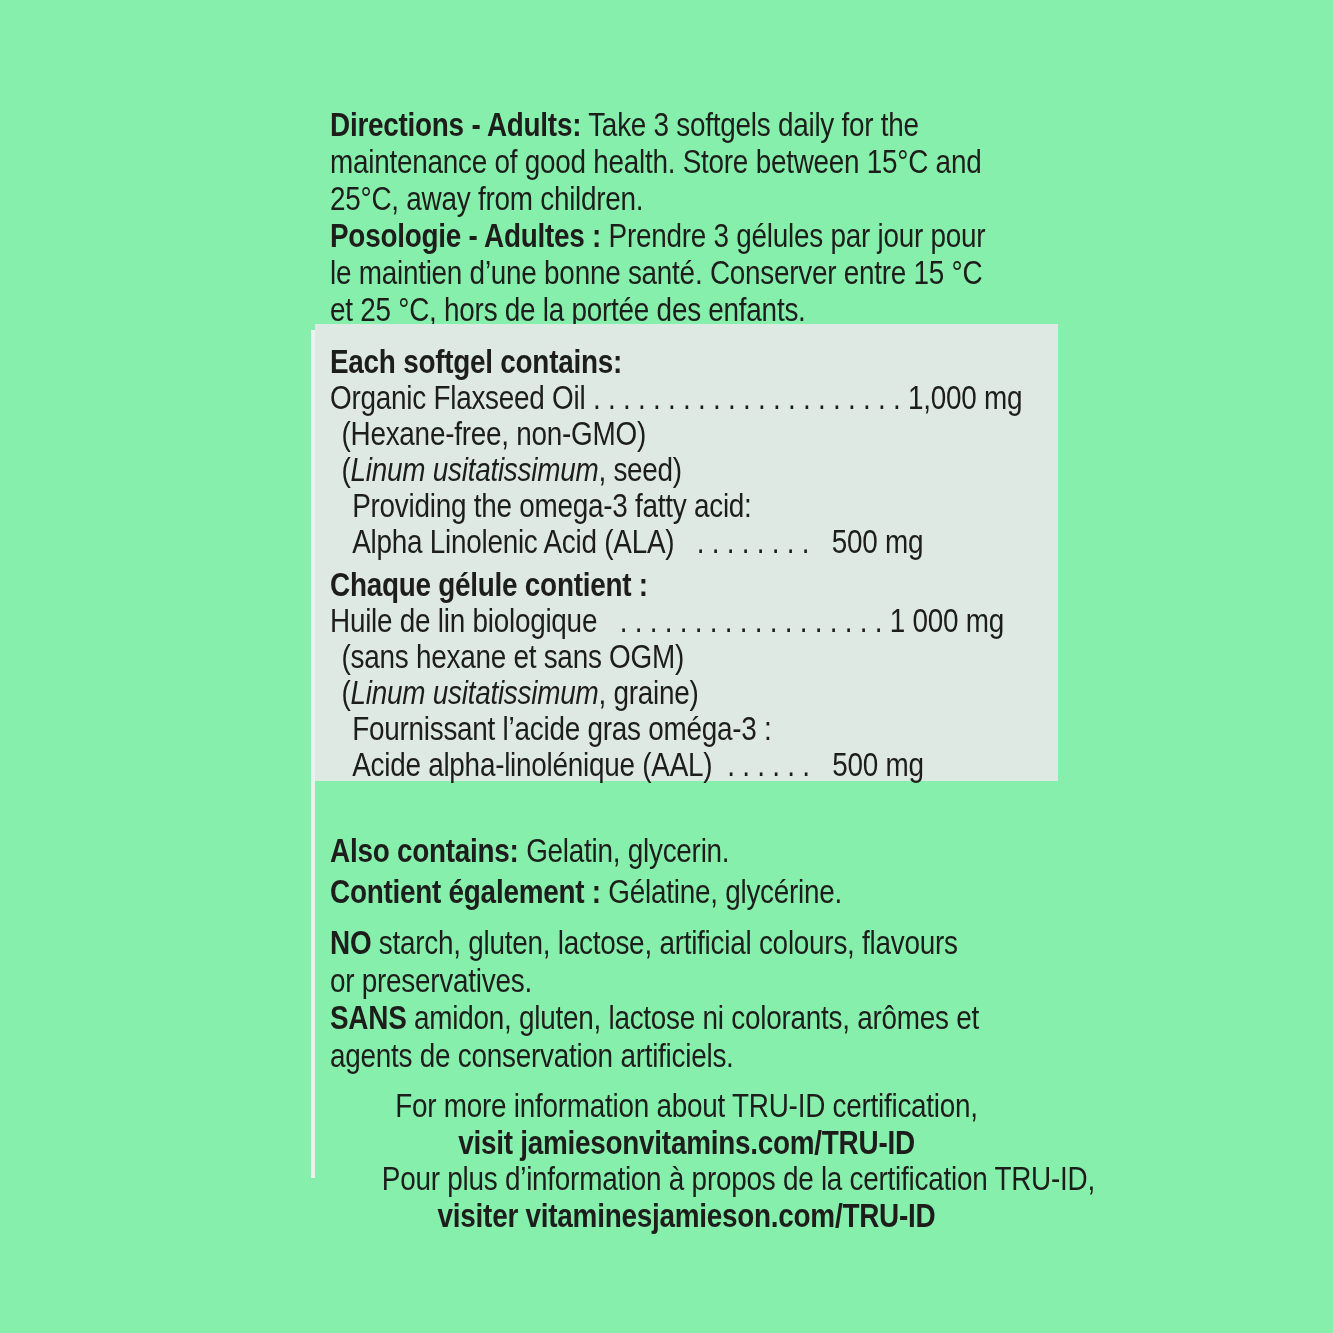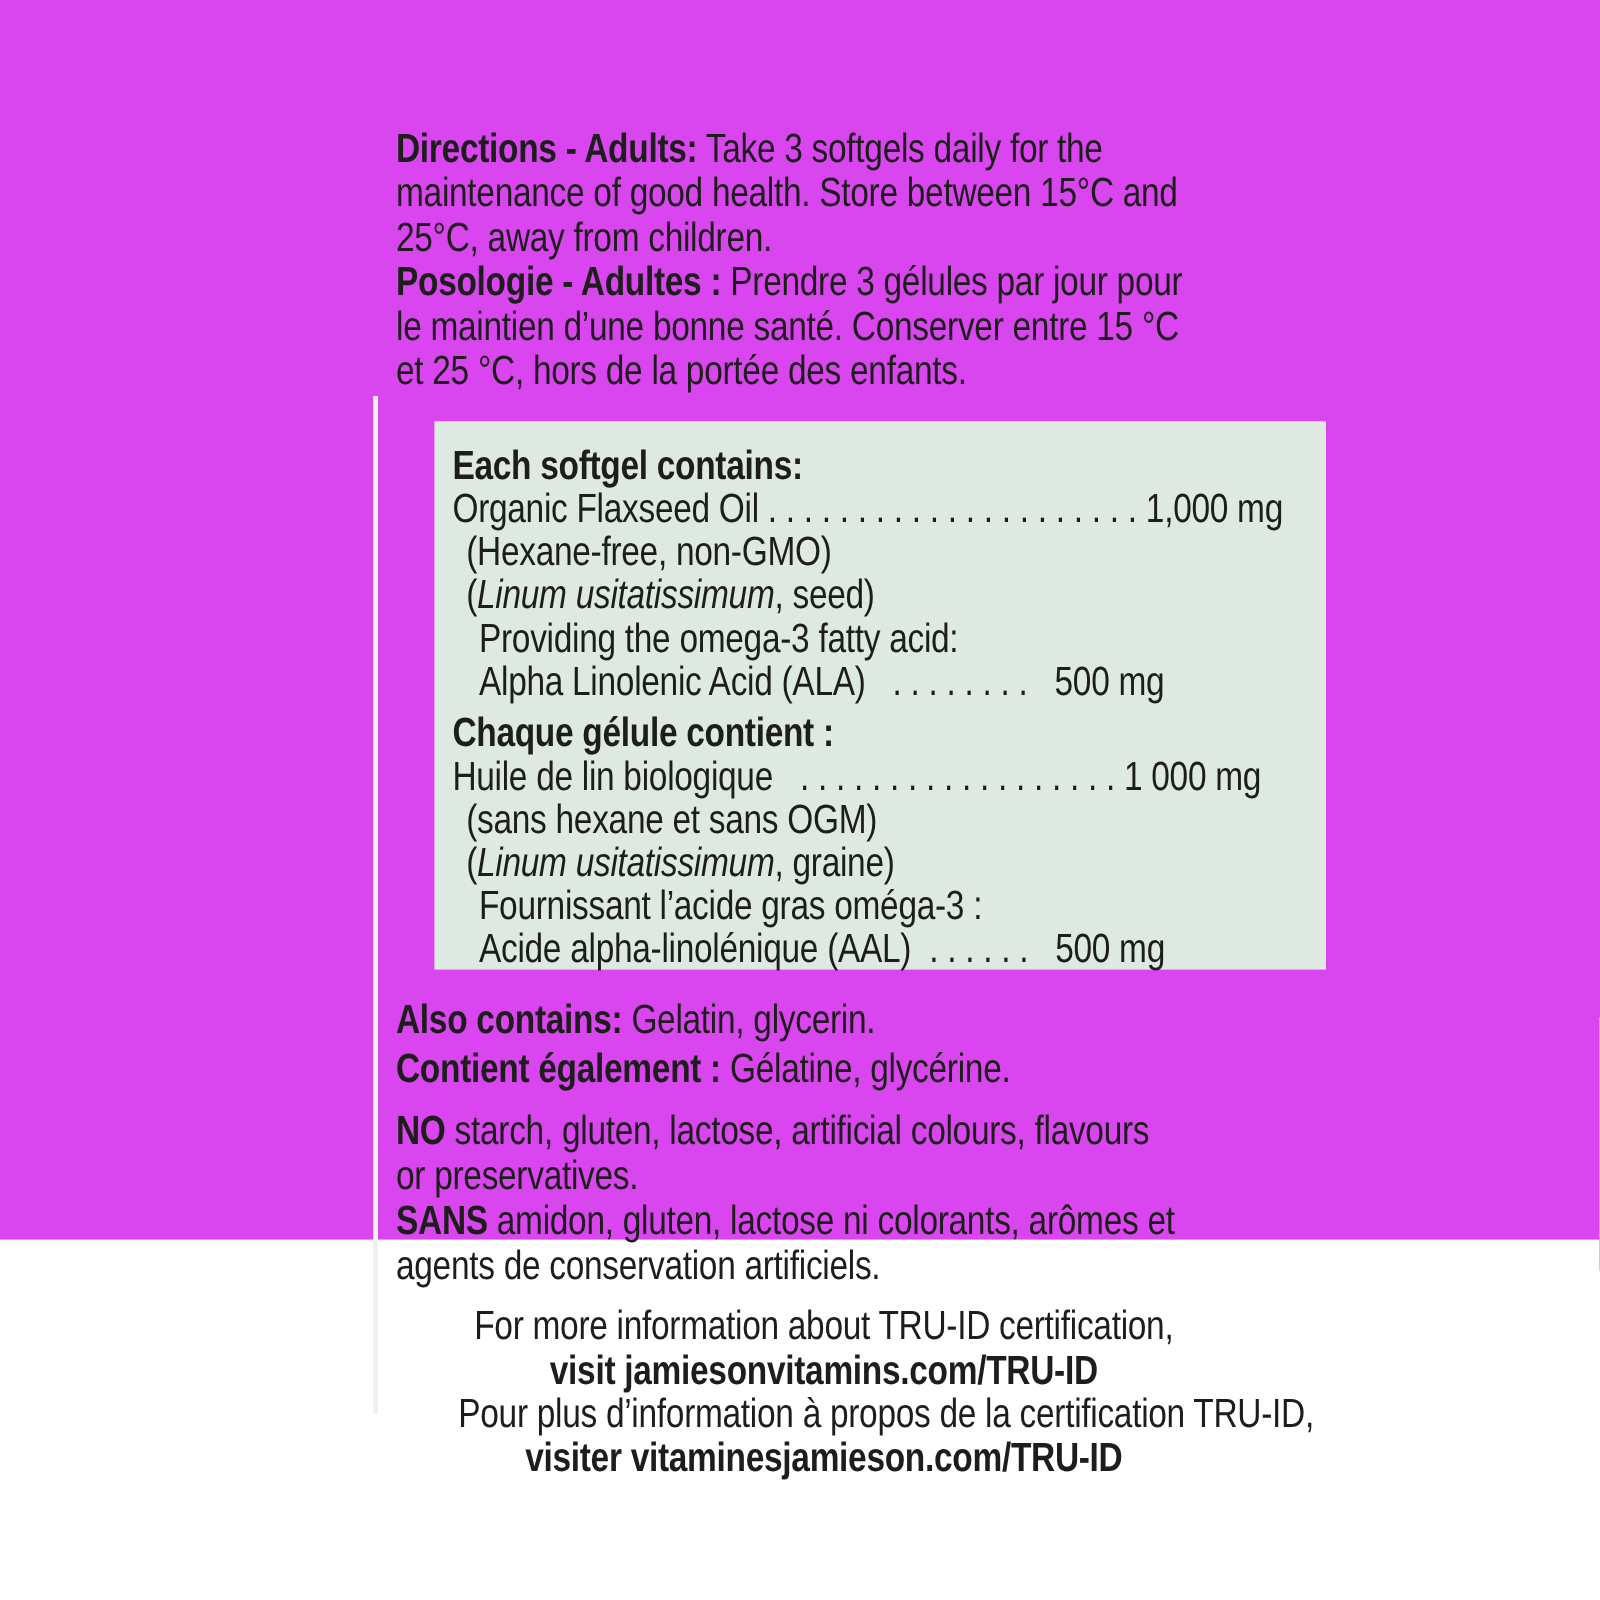--- a/index.html
+++ b/index.html
@@ -5,22 +5,22 @@
   html, body { margin: 0; padding: 0; }
   body {
     width: 1333px; height: 1333px;
     background: #ffffff;
     font-family: "Liberation Sans", sans-serif;
     color: #1d1d1b;
     overflow: hidden;
   }
   #canvas {
     position: relative;
-    width: 1333px; height: 1033px;
-    background: #d946ef;
+    width: 1333px; height: 1333px;
+    background: #86efac;
   }
   .txtblock {
     position: absolute;
     transform: scaleX(0.82);
     transform-origin: 0 0;
     white-space: pre;
   }
   .txtblock.centered {
     transform-origin: 50% 0;
     text-align: center;
@@ -38,22 +38,22 @@
   .line.ind1 { padding-left: 14px; }
   .line.ind2 { padding-left: 27px; }
   .line.mt { margin-top: 7px; }
   #edge-strip {
     position: absolute;
     left: 311px; top: 330px;
     width: 4px; height: 848px;
   }
   #panel {
     position: absolute;
-    left: 315px; top: 351px;
-    width: 743px; height: 457px; margin-left: 47px;
+    left: 315px; top: 324px;
+    width: 743px; height: 457px;
   }
   #panel-text { left: 15px; top: 19px; }
   #directions-text { left: 330px; top: 106px; }
   #contains-text { left: 330px; top: 830px; }
   #freeof-text { left: 330px; top: 924px; }
   #truid-text { left: 315px; top: 1087px; width: 743px; }
 </style>
 </head>
 <body style="background: rgb(255, 255, 255); color: rgb(29, 29, 27);">
 

